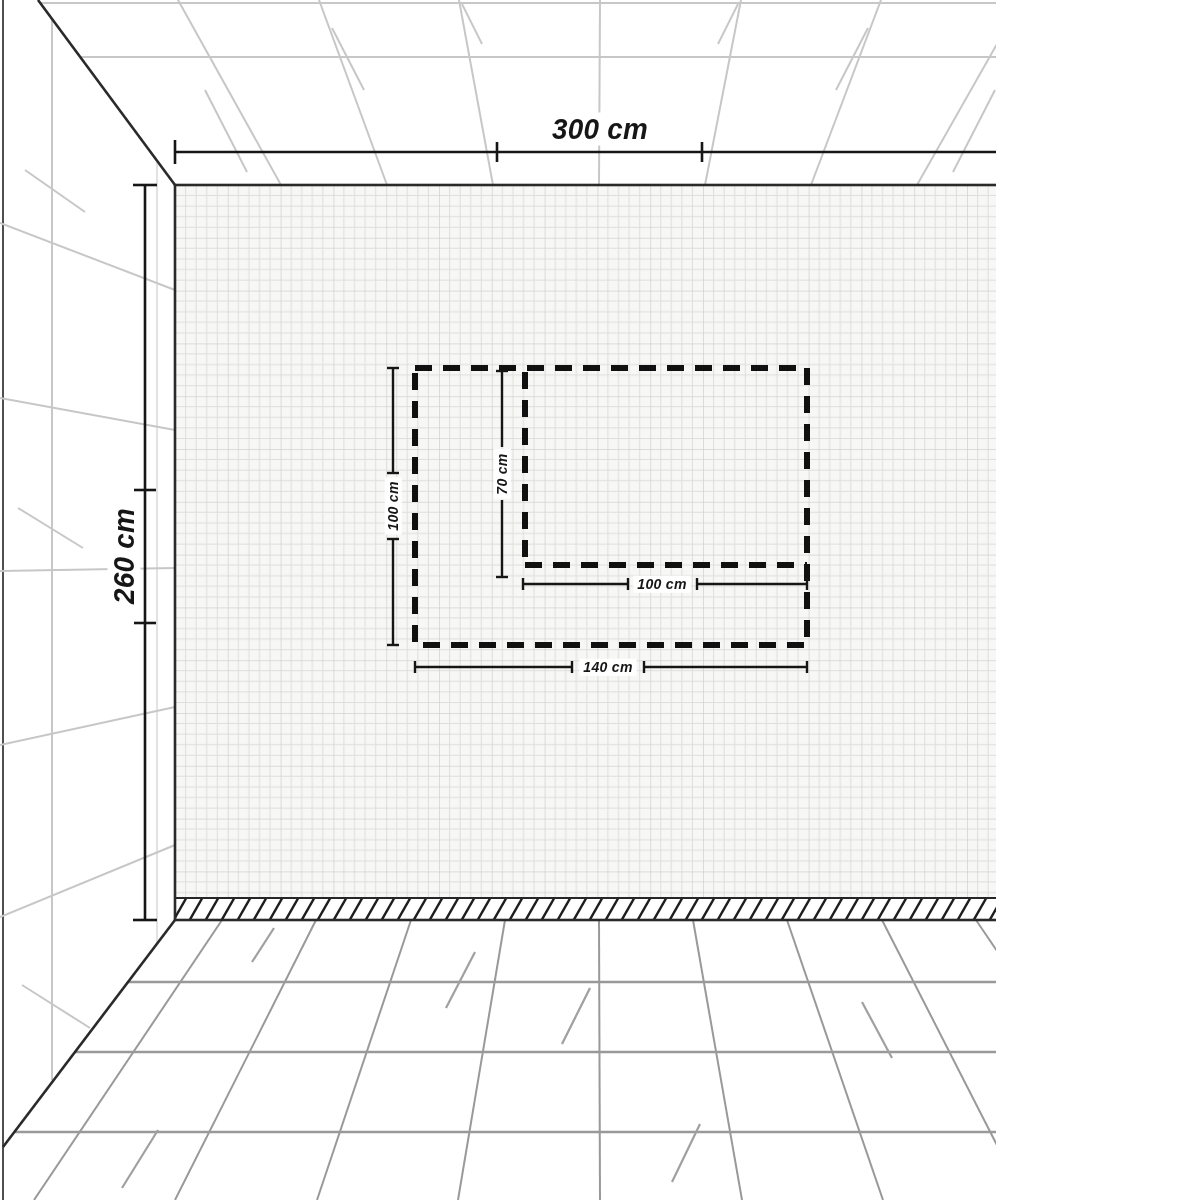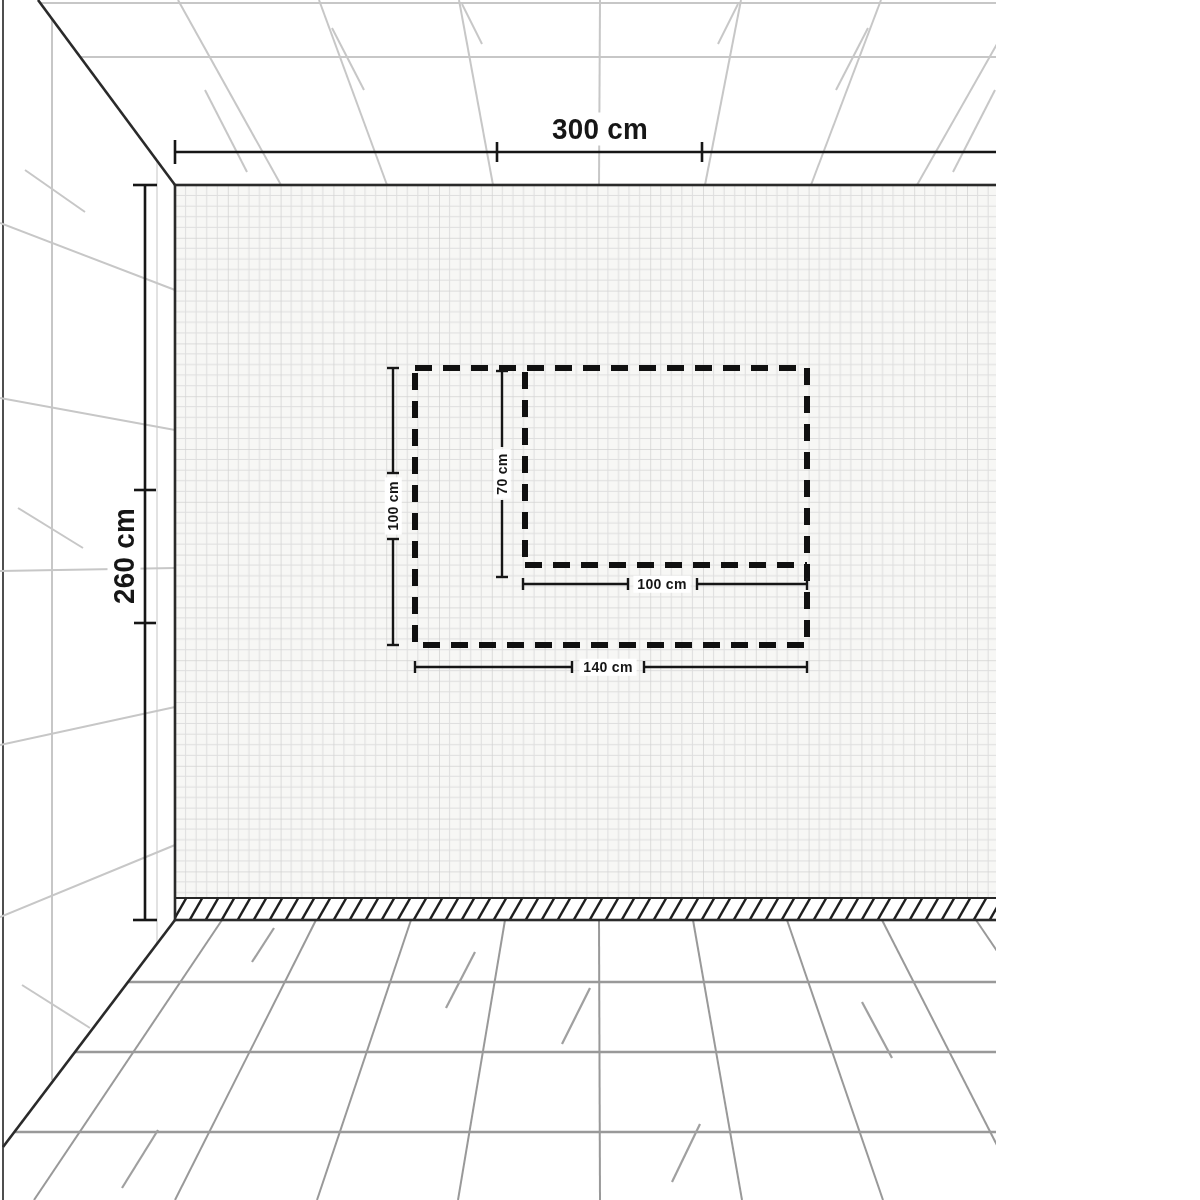--- a/index.html
+++ b/index.html
@@ -1,18 +1,19 @@
 <!DOCTYPE html>
 <html><head>
 <meta charset="utf-8">
 <style>
   html,body{margin:0;padding:0;background:#ffffff;}
   .stage{
     position:relative;width:996px;height:1200px;background:#ffffff;overflow:hidden;
     font-family:"Liberation Sans","DejaVu Sans",sans-serif;
+    font-style:italic;
   }
   .stage svg{position:absolute;left:0;top:0;}
   .dim-label{
     position:absolute;color:#161616;font-weight:700;background:#ffffff;
     white-space:nowrap;line-height:1;letter-spacing:.3px;
   }
   .dim-label.big{font-size:29px;padding:2px 6px;transform:translate(-50%,-50%) scaleX(.96);}
   .dim-label.big.rot{transform:translate(-50%,-50%) rotate(-90deg) scaleX(.96);}
   .dim-label.small{font-size:14.5px;padding:1px 4px;transform:translate(-50%,-50%) scaleX(.97);}
   .dim-label.small.rot{transform:translate(-50%,-50%) rotate(-90deg) scaleX(.97);}

